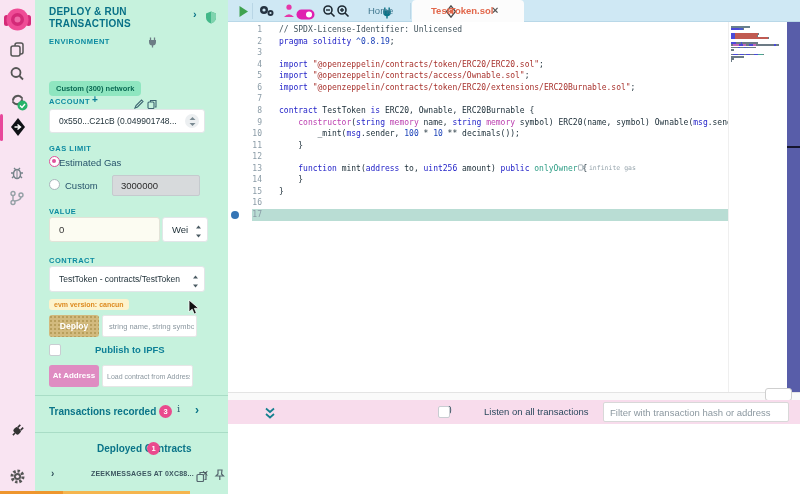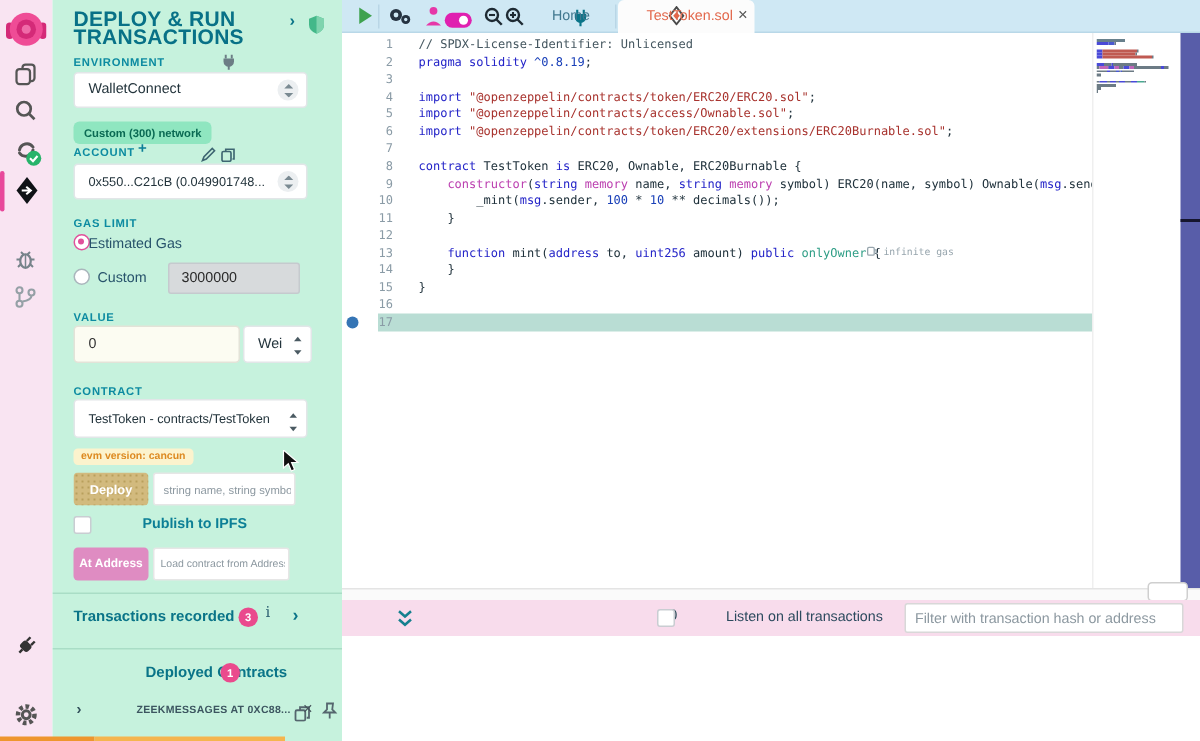--- a/index.html
+++ b/index.html
@@ -8,21 +8,21 @@
     font-family:"Liberation Sans",sans-serif;-webkit-font-smoothing:antialiased;}
   .abs{position:absolute;padding-left:28px;}
 
   
   .rail{position:absolute;left:0;top:0;width:35px;height:494px;background:#f9e4f2;}
   .rail .ric{position:absolute;left:9px;width:17px;height:17px;cursor:pointer;}
   .active-bar{position:absolute;left:0;top:114px;width:3px;height:27px;background:#e8489b;border-radius:2px;}
 
   
   .panel{position:absolute;left:35px;top:0;width:193px;height:494px;background:#c6f2dd;overflow:hidden;}
-  .p-title{position:absolute;left:14px;top:6px;width:118px;font-size:14px;font-weight:bold;
+  .p-title{position:absolute;left:14px;top:6px;width:118px;font-size:10px;font-weight:bold;
     color:#087187;line-height:12px;letter-spacing:.2px;}
   .lbl{position:absolute;font-size:7.5px;font-weight:bold;color:#0d8ba1;letter-spacing:.5px;}
   .sel{position:absolute;left:14px;width:156px;height:24px;background:#fff;border:1px solid #e2e6e8;
     border-radius:3px;font-size:9px;color:#23343c;line-height:22px;padding-left:9px;cursor:pointer;
     white-space:nowrap;overflow:hidden;}
   .stepper{position:absolute;right:5px;top:4px;width:14px;height:14px;border-radius:50%;
     background:#eceff1;display:flex;align-items:center;justify-content:center;}
   .badge-net{position:absolute;left:14px;top:81px;background:#8fe6c0;color:#0a6a53;font-size:7.5px;
     font-weight:bold;padding:3px 7px;border-radius:4px;}
   .radio{position:absolute;width:11px;height:11px;border-radius:50%;background:#fff;border:1px solid #aab6bc;}
@@ -42,22 +42,22 @@
   .ataddr-btn{position:absolute;left:14px;top:365px;width:50px;height:22px;border-radius:3px;
     background:#df8cc2;color:#fff;font-size:8px;font-weight:bold;text-align:center;line-height:22px;cursor:pointer;}
 
   
   .main{position:absolute;left:228px;top:0;width:572px;height:494px;background:#fff;}
   .tabbar{position:absolute;left:0;top:0;width:572px;height:22px;background:#cfe8f4;border-bottom:1px solid #b9d8e8;}
   .tb-ic{position:absolute;top:4px;width:14px;height:14px;cursor:pointer;}
   .tab-home{position:absolute;left:120px;top:0;width:62px;height:22px;cursor:pointer;}
   .tab-home .t-lab{position:absolute;left:20px;top:0;font-size:9.5px;color:#41788f;line-height:22px;}
   .tab-sep{position:absolute;top:3px;width:1px;height:16px;background:#b9d6e6;}
-  .tab-active{position:absolute;left:184px;top:0;width:91px;height:22px;background:#fcfcfc;
-    border-radius:4px 4px 0 0;cursor:pointer;}
+  .tab-active{position:absolute;left:184px;top:0;width:112px;height:22px;background:#fcfcfc;
+    border-radius:4px 4px 0 0;cursor:pointer;font-weight:bold;}
   .tab-active .t-lab{position:absolute;left:19px;top:0;font-size:9.5px;color:#e2674b;line-height:22px;}
   .tab-close{position:absolute;left:80px;top:3px;font-size:11px;color:#555;cursor:pointer;line-height:14px;}
 
   
   .editor{position:absolute;left:0;top:22px;width:572px;height:370px;background:#fff;overflow:hidden;}
   .gutter{position:absolute;left:10px;top:2px;width:24px;text-align:right;}
   .ln{height:11.57px;font:8px/11.57px "DejaVu Sans Mono",monospace;color:#8a9ba6;}
   .codebox{position:absolute;left:51px;top:2px;width:449px;overflow:hidden;}
   .cl{height:11.57px;white-space:pre;font:8px/11.57px "DejaVu Sans Mono",monospace;color:#20323c;}
   .tok-kw{color:#2424c8;} .tok-st{color:#a8332e;} .tok-cm{color:#44565f;}
@@ -191,29 +191,20 @@
     </div>
 
     <div class="lbl" style="left:14px;top:37px;">ENVIRONMENT</div>
     <div class="abs" style="left:84px;top:34px;">
       <svg width="11" height="11" viewBox="0 0 11 11">
           <line x1="3.5" y1="0.5" x2="3.5" y2="3" stroke="#6c7d85" stroke-width="1.3"></line>
           <line x1="7.5" y1="0.5" x2="7.5" y2="3" stroke="#6c7d85" stroke-width="1.3"></line>
           <path d="M2 3 h7 v2 a3.5 3.5 0 0 1 -7 0 Z" fill="#6c7d85"></path>
           <line x1="5.5" y1="8" x2="5.5" y2="10.5" stroke="#6c7d85" stroke-width="1.3"></line>
         </svg>
-    </div>
-    <div class="sel" style="top:48px;font-size:9.5px;">
-      <span>WalletConnect</span>
-      <span class="stepper">
-          <svg width="7" height="9" viewBox="0 0 7 9">
-            <path d="M3.5 0 L6.5 3 H0.5 Z" fill="#7a8a92"></path>
-            <path d="M3.5 9 L0.5 6 H6.5 Z" fill="#7a8a92"></path>
-          </svg>
-        </span>
     </div>
     <div class="badge-net">Custom (300) network</div>
 
     <div class="lbl" style="left:14px;top:97px;">ACCOUNT</div>
     <div class="icon-txt" style="left:57px;top:94px;font-size:10px;color:#0b7f96;font-weight:bold;">+</div>
     <div class="abs" style="left:71px;top:95px;">
       <svg width="10" height="10" viewBox="0 0 10 10">
           <path d="M1 9 L2 6.5 L7.5 1 L9 2.5 L3.5 8 Z" fill="none" stroke="#3e6672" stroke-width="1.1"></path>
         </svg>
     </div>

